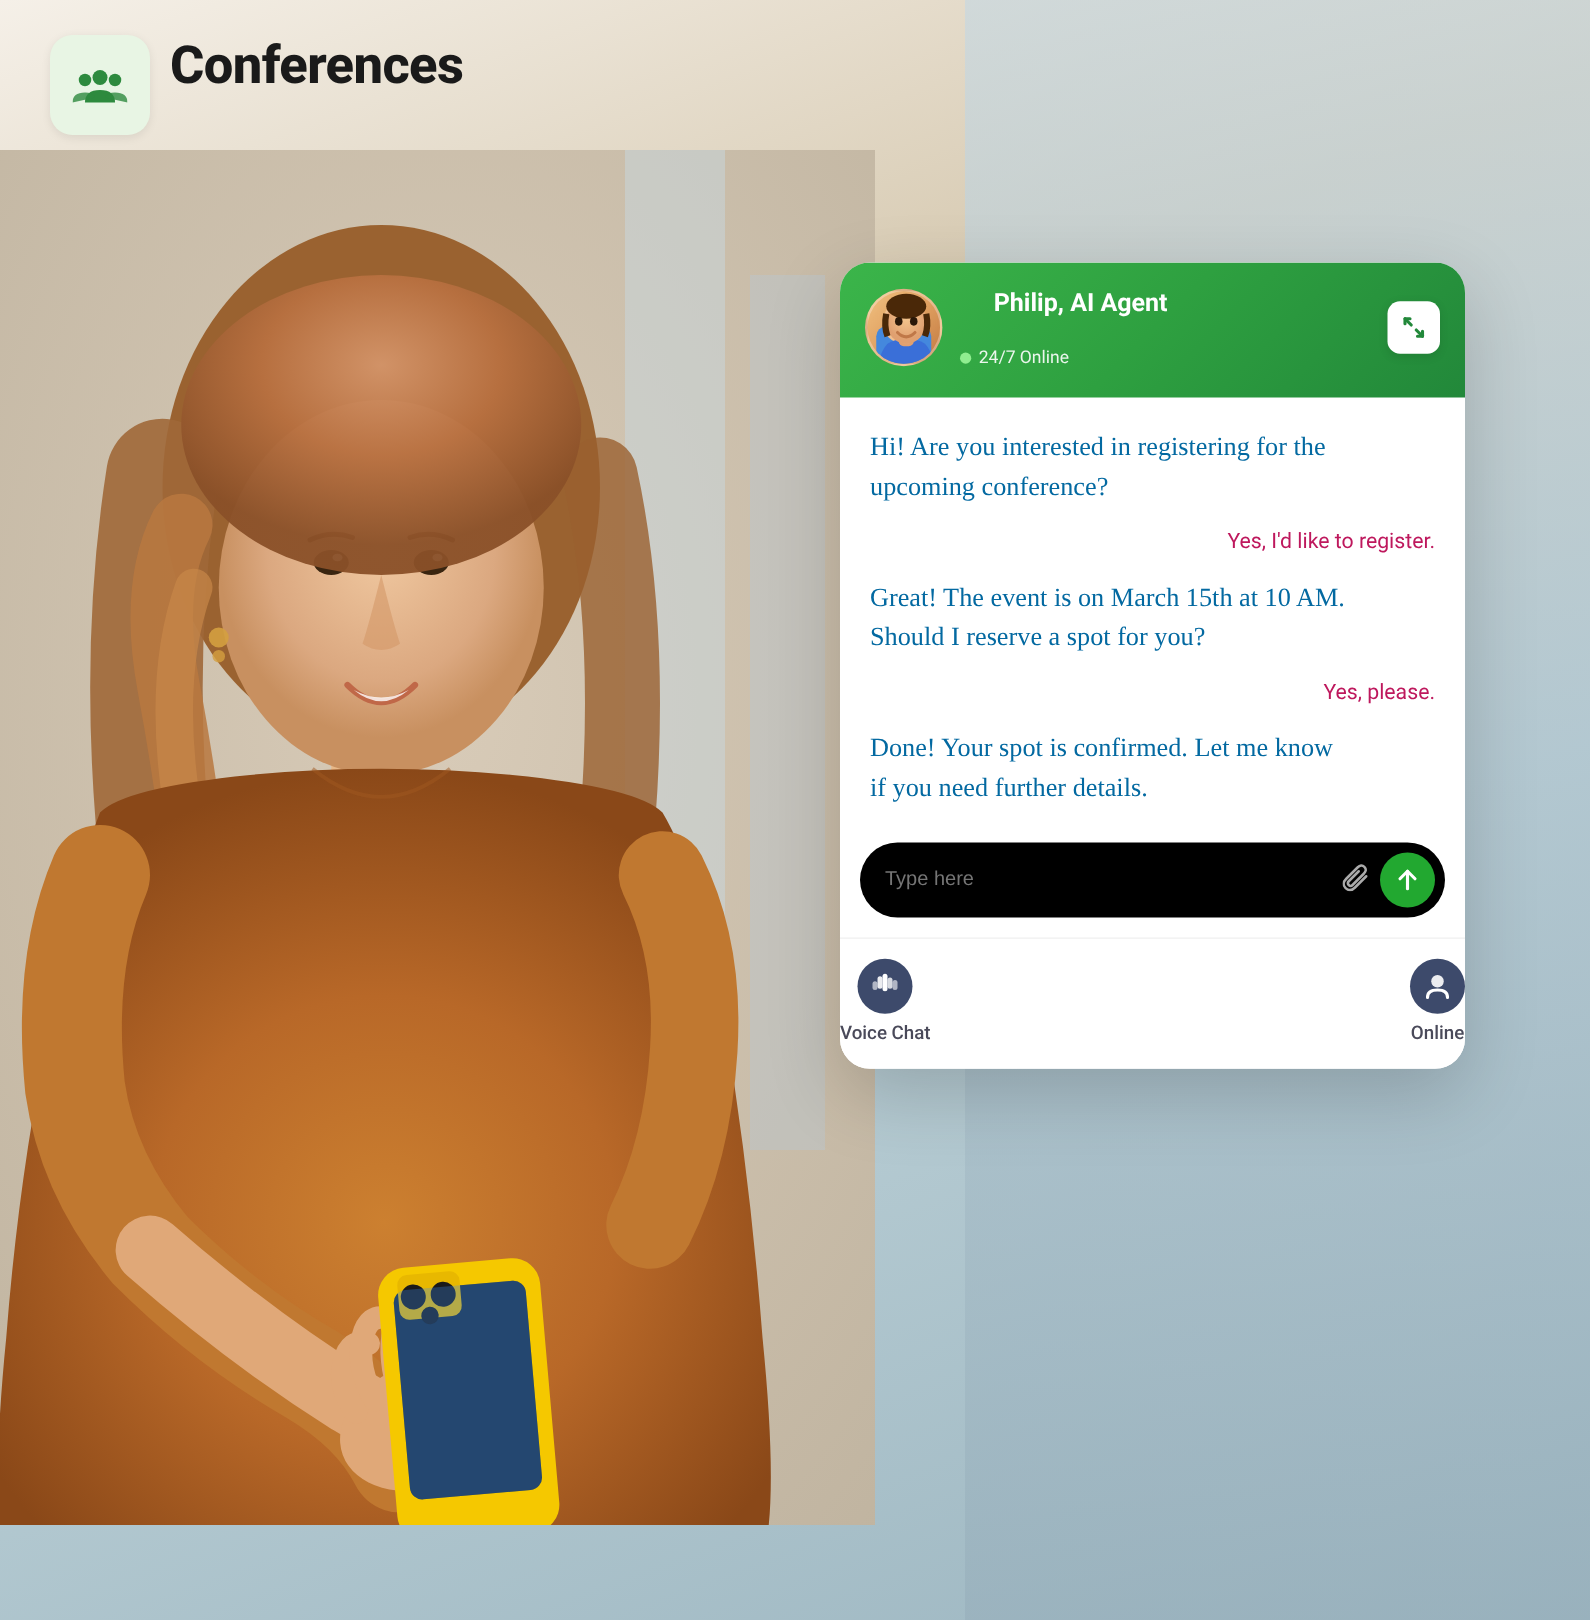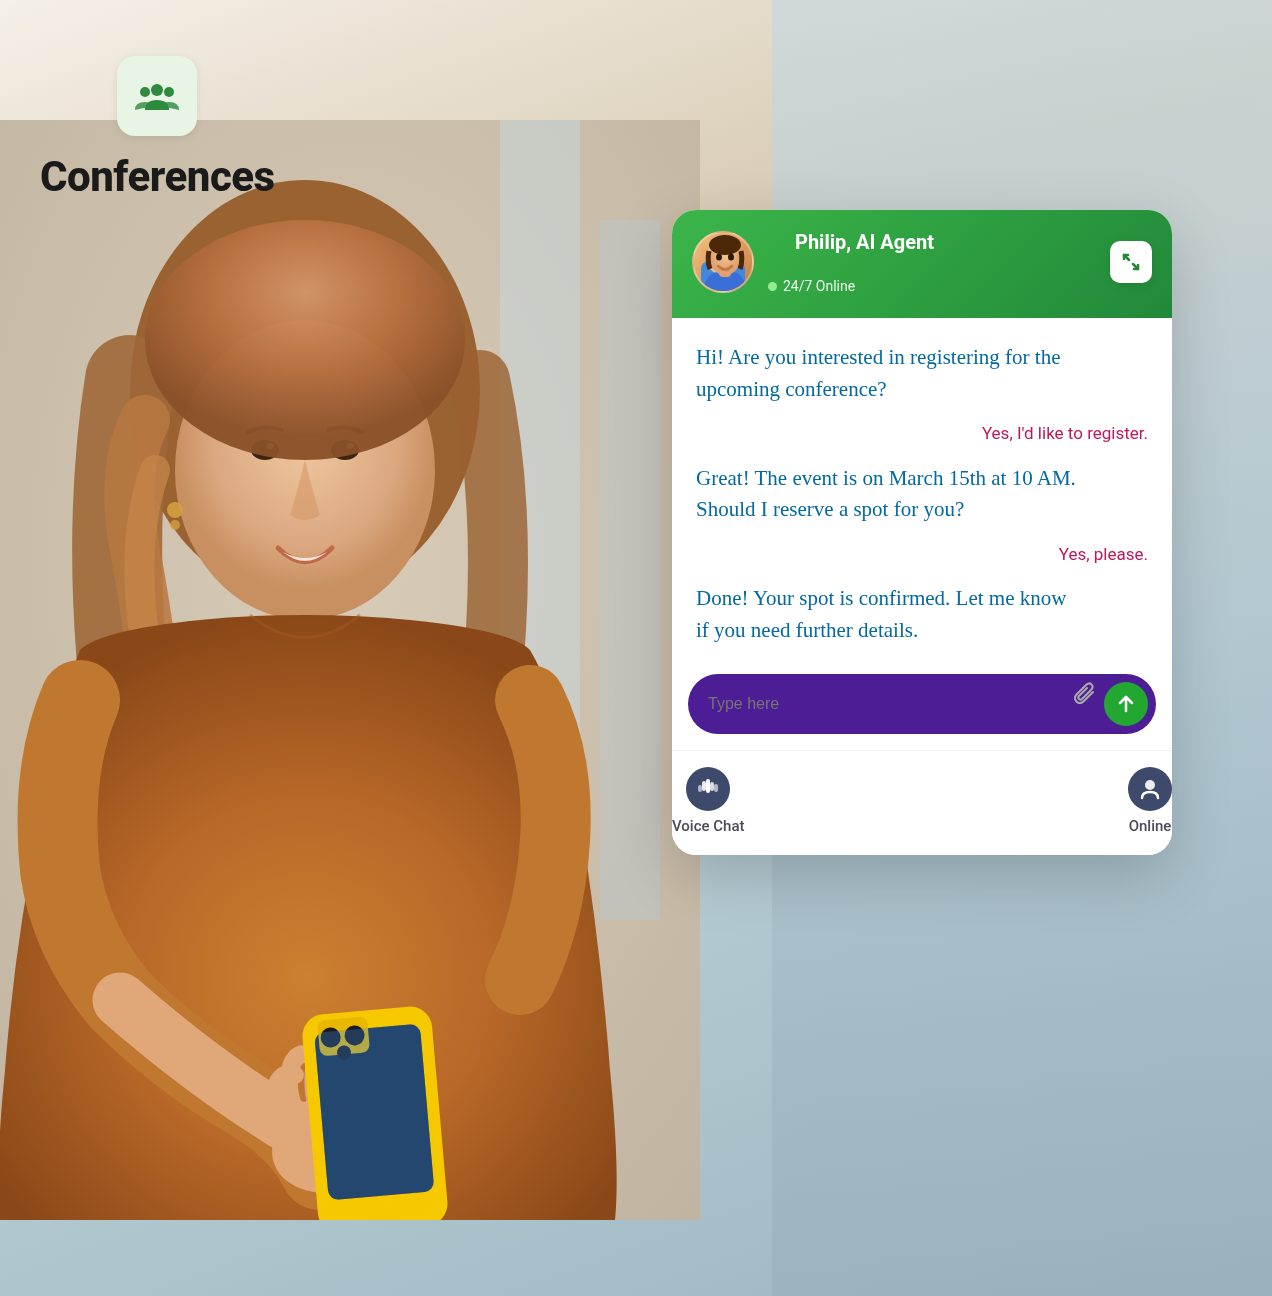--- a/index.html
+++ b/index.html
@@ -49,27 +49,25 @@
         radial-gradient(ellipse 200px 240px at 300px 340px, #e8c4a0 0%, #d4a882 60%, transparent 80%),
         
         radial-gradient(ellipse 300px 500px at 300px 750px, #c47830 0%, #b86820 50%, #8a4e18 100%),
         
         linear-gradient(180deg, #d4c8b0 0%, #c0b4a0 100%);
     }
 
     
     .header {
       position: absolute;
-      top: 56px;
+      top: 28px;
       left: 40px;
       display: flex;
-      align-items: center;
       gap: 16px;
       z-index: 10;
-      flex-direction: column;
     }
 
     .header-icon-box {
       width: 80px;
       height: 80px;
       background: #e8f5e4;
       border-radius: 18px;
       display: flex;
       align-items: center;
       justify-content: center;
@@ -213,21 +211,22 @@
     }
 
     
     .chat-input-area {
       padding: 12px 16px 16px 16px;
       background: white;
     }
 
     .chat-input-row {
       display: flex;
-      background: #4c1d95;
+      align-items: center;
+      background: #000000;
       border-radius: 30px;
       padding: 8px 8px 8px 20px;
       gap: 8px;
     }
 
     .chat-input {
       flex: 1;
       border: none;
       background: transparent;
       font-size: 16px;

